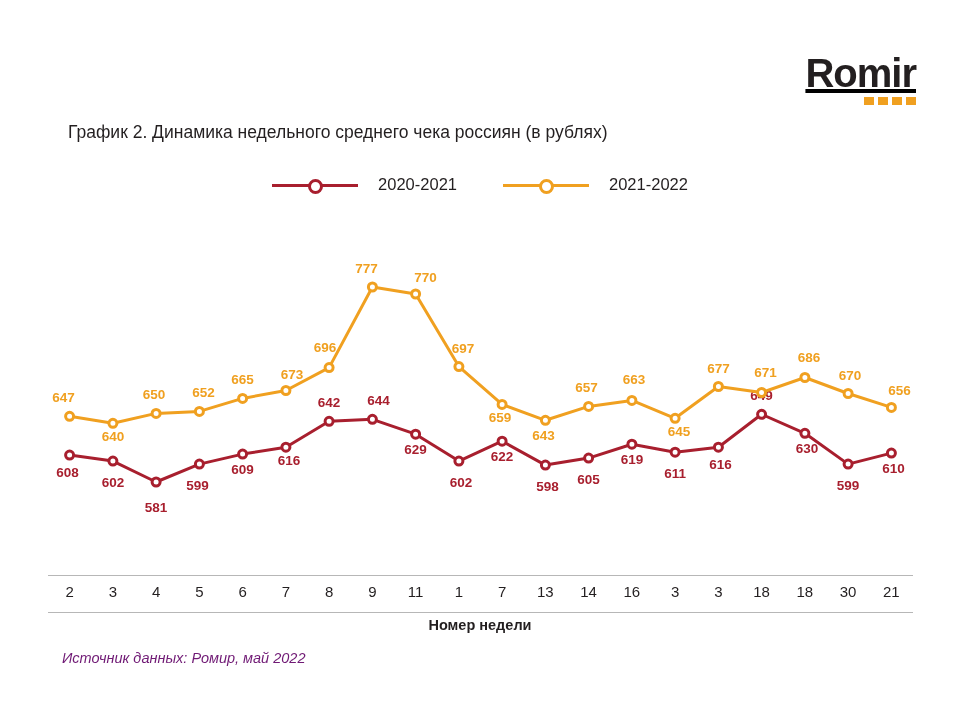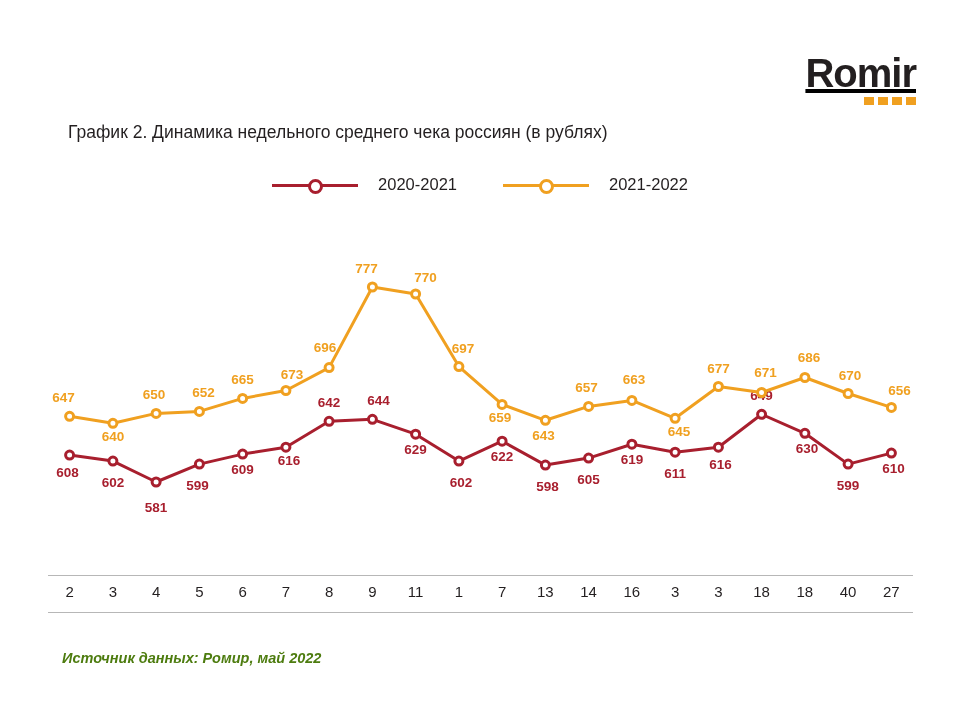--- a/index.html
+++ b/index.html
@@ -160,22 +160,21 @@
     color: #231f20;
   }
 
   
   .source {
     position: absolute;
     left: 62px;
     top: 650px;
     font-size: 14.5px;
     font-style: italic;
-    color: #4d7c0f;
-    font-weight: bold;
+    color: #701a75;
   }
 </style>
 </head>
 <body>
 
 <div id="stage">
 
   <div class="logo">
     <div class="logo-word">Romir</div>
     <div class="logo-dots">
@@ -305,20 +304,21 @@
       <div class="axis-tick">11</div>
       <div class="axis-tick">1</div>
       <div class="axis-tick">7</div>
       <div class="axis-tick">13</div>
       <div class="axis-tick">14</div>
       <div class="axis-tick">16</div>
       <div class="axis-tick">3</div>
       <div class="axis-tick">3</div>
       <div class="axis-tick">18</div>
       <div class="axis-tick">18</div>
-      <div class="axis-tick">40</div>
-      <div class="axis-tick">27</div>
+      <div class="axis-tick">30</div>
+      <div class="axis-tick">21</div>
     </div>
   <div class="axis-bottom-line"></div>
+  <div class="axis-title">Номер недели</div>
 
   <div class="source">Источник данных: Ромир, май 2022</div>
 
 </div>
 
 </body></html>

